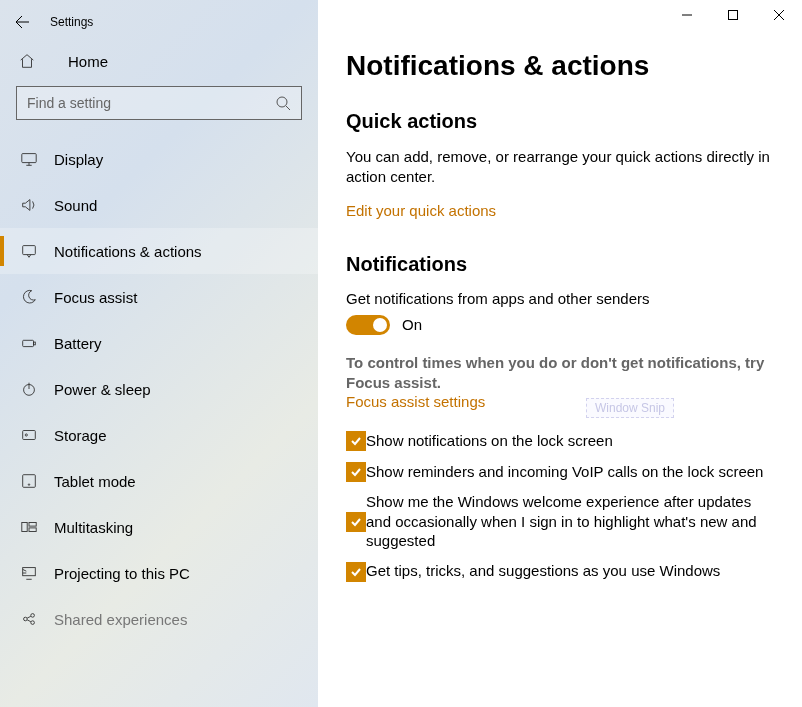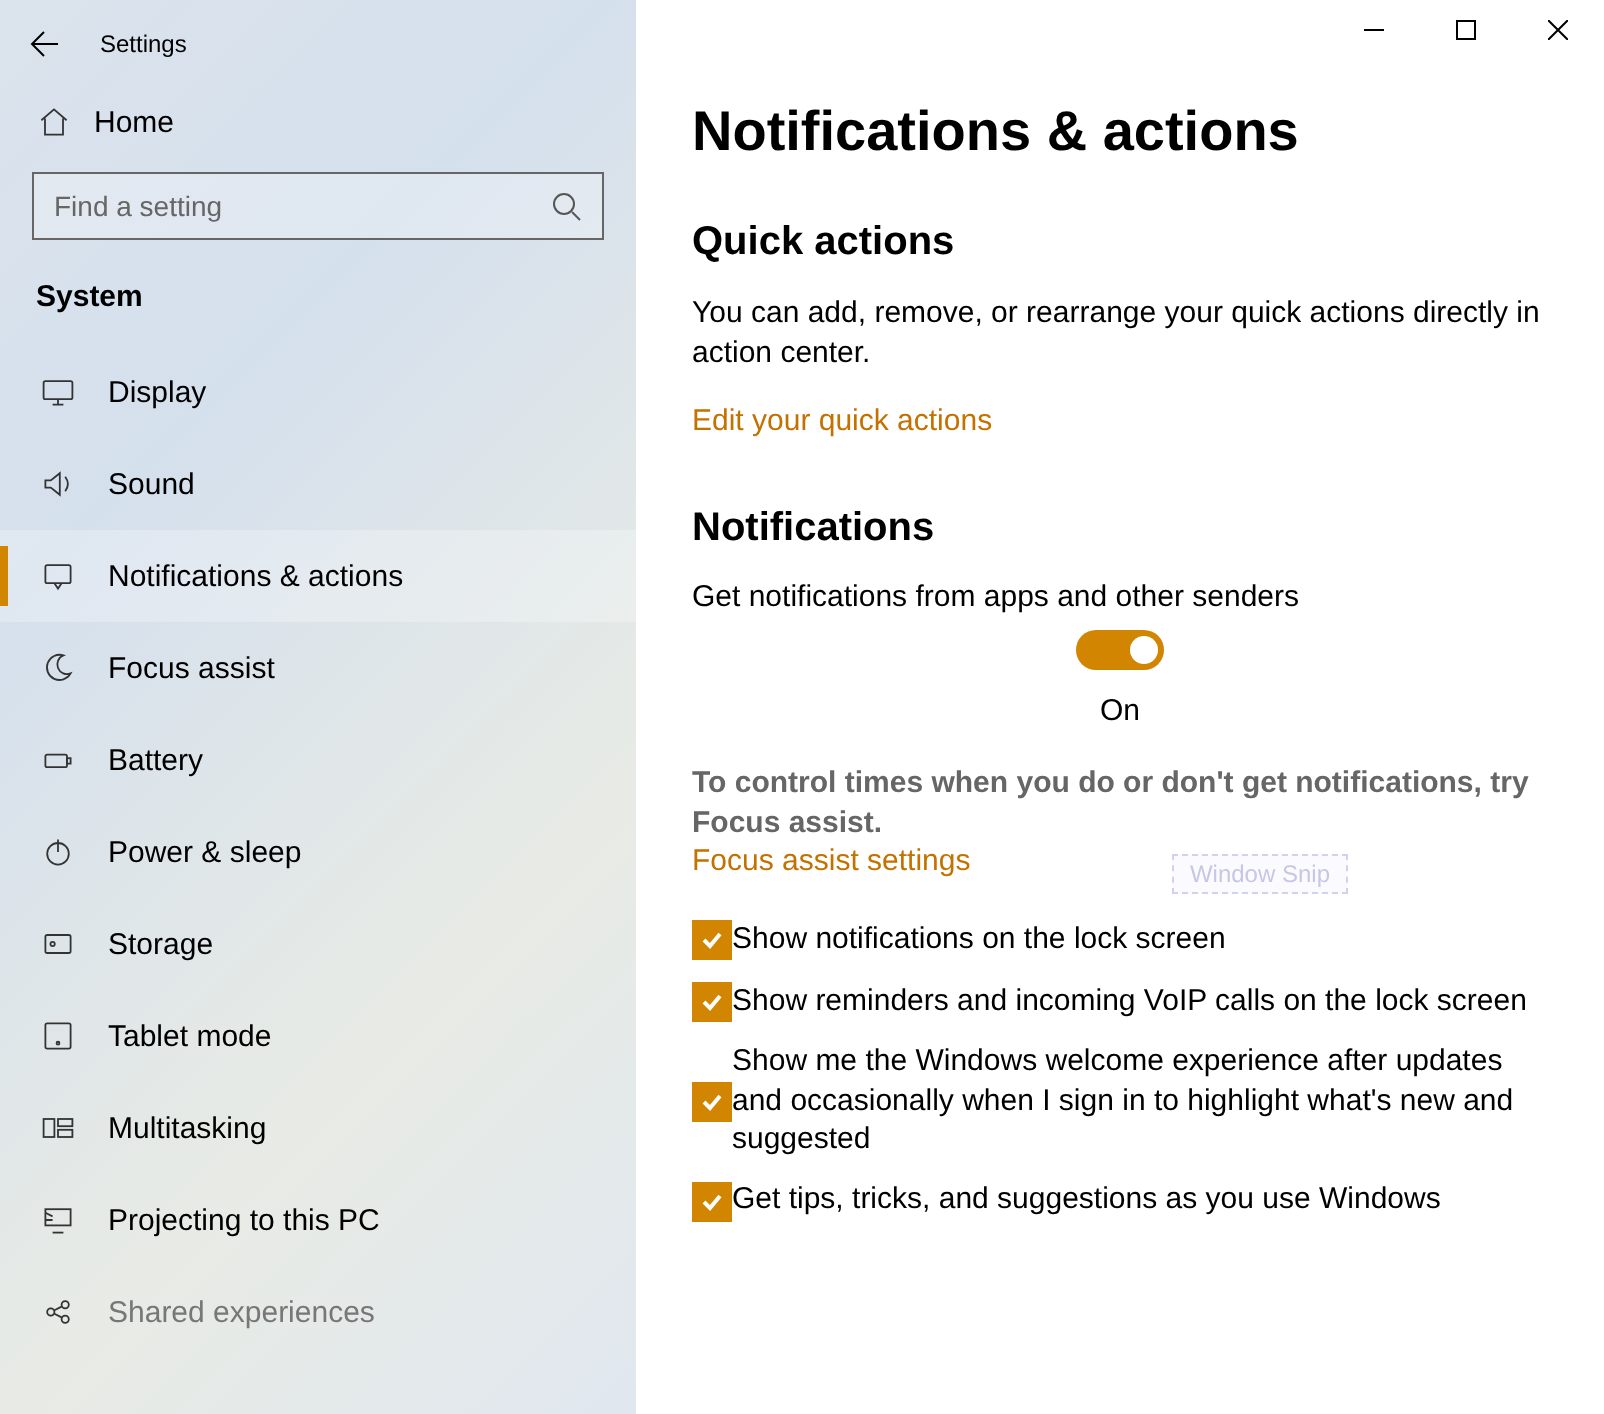--- a/index.html
+++ b/index.html
@@ -30,21 +30,21 @@
     width: 44px; height: 32px;
     display:flex;align-items:center;justify-content:center;
     cursor:pointer;
   }
   .app-title { font-size: 12px; padding-left: 6px; }
   .home-row {
     display:flex; align-items:center;
     padding: 14px 18px 16px 18px;
     cursor:pointer;
   }
-  .home-row .label { margin-left: 11px; font-size: 15px; }
+  .home-row .label { margin-left: 32px; font-size: 15px; }
   .search-wrap {
     margin: 0 16px 16px 16px;
     border: 1px solid #666;
     background: rgba(255,255,255,0.25);
     height: 34px;
     display:flex;align-items:center;
     padding: 0 10px;
   }
   .search-wrap input {
     flex:1; border:none; background:transparent; outline:none;
@@ -103,21 +103,21 @@
   .content::-webkit-scrollbar { width:4px; }
   .content::-webkit-scrollbar-thumb { background:#888; border-radius:2px; }
   h1 { font-size: 28px; font-weight:600; margin-bottom: 28px; }
   h2 { font-size: 20px; font-weight:600; margin-bottom: 14px; margin-top: 6px;}
   .desc { font-size: 15px; margin-bottom: 14px; line-height:1.35; }
   .link { color:#c37200; font-size:15px; cursor:pointer; margin-bottom: 28px; display:inline-block; }
   .link2 { color:#c37200; font-size:15px; cursor:pointer; }
   .toggle-row { margin: 6px 0 18px 0; }
   .toggle-label { font-size:15px; margin-bottom:8px; }
   .toggle {
-    display:flex; align-items:center; gap:12px; cursor:pointer;flex-direction:column;
+    display:flex; align-items:center; gap:12px; cursor:pointer;
   }
   .switch {
     width:44px;height:20px;border-radius:10px;background:#d28500;
     position:relative;
   }
   .switch::after {
     content:"";position:absolute;right:3px;top:3px;
     width:14px;height:14px;border-radius:50%;background:#fff;
   }
   .toggle-state { font-size:15px; }
@@ -165,21 +165,20 @@
   </div>
 
   <div class="search-wrap">
     <input placeholder="Find a setting" style="">
     <svg width="16" height="16" viewBox="0 0 16 16" fill="none" stroke="#555" stroke-width="1">
         <circle cx="7" cy="7" r="5"></circle>
         <path d="M11 11 L15 15"></path>
       </svg>
   </div>
 
-  <div class="section-hdr">System</div>
 
   <div class="nav-list" id="nav-list">
       <div class="nav-item">
         <span class="icon-slot">
           <svg width="18" height="18" viewBox="0 0 20 20" fill="none" stroke="#333" stroke-width="1">
             <rect x="2" y="4" width="16" height="10" rx="1"></rect>
             <path d="M7 17 H13 M10 14 V17"></path>
           </svg>
         </span>
         <span class="label">Display</span>

